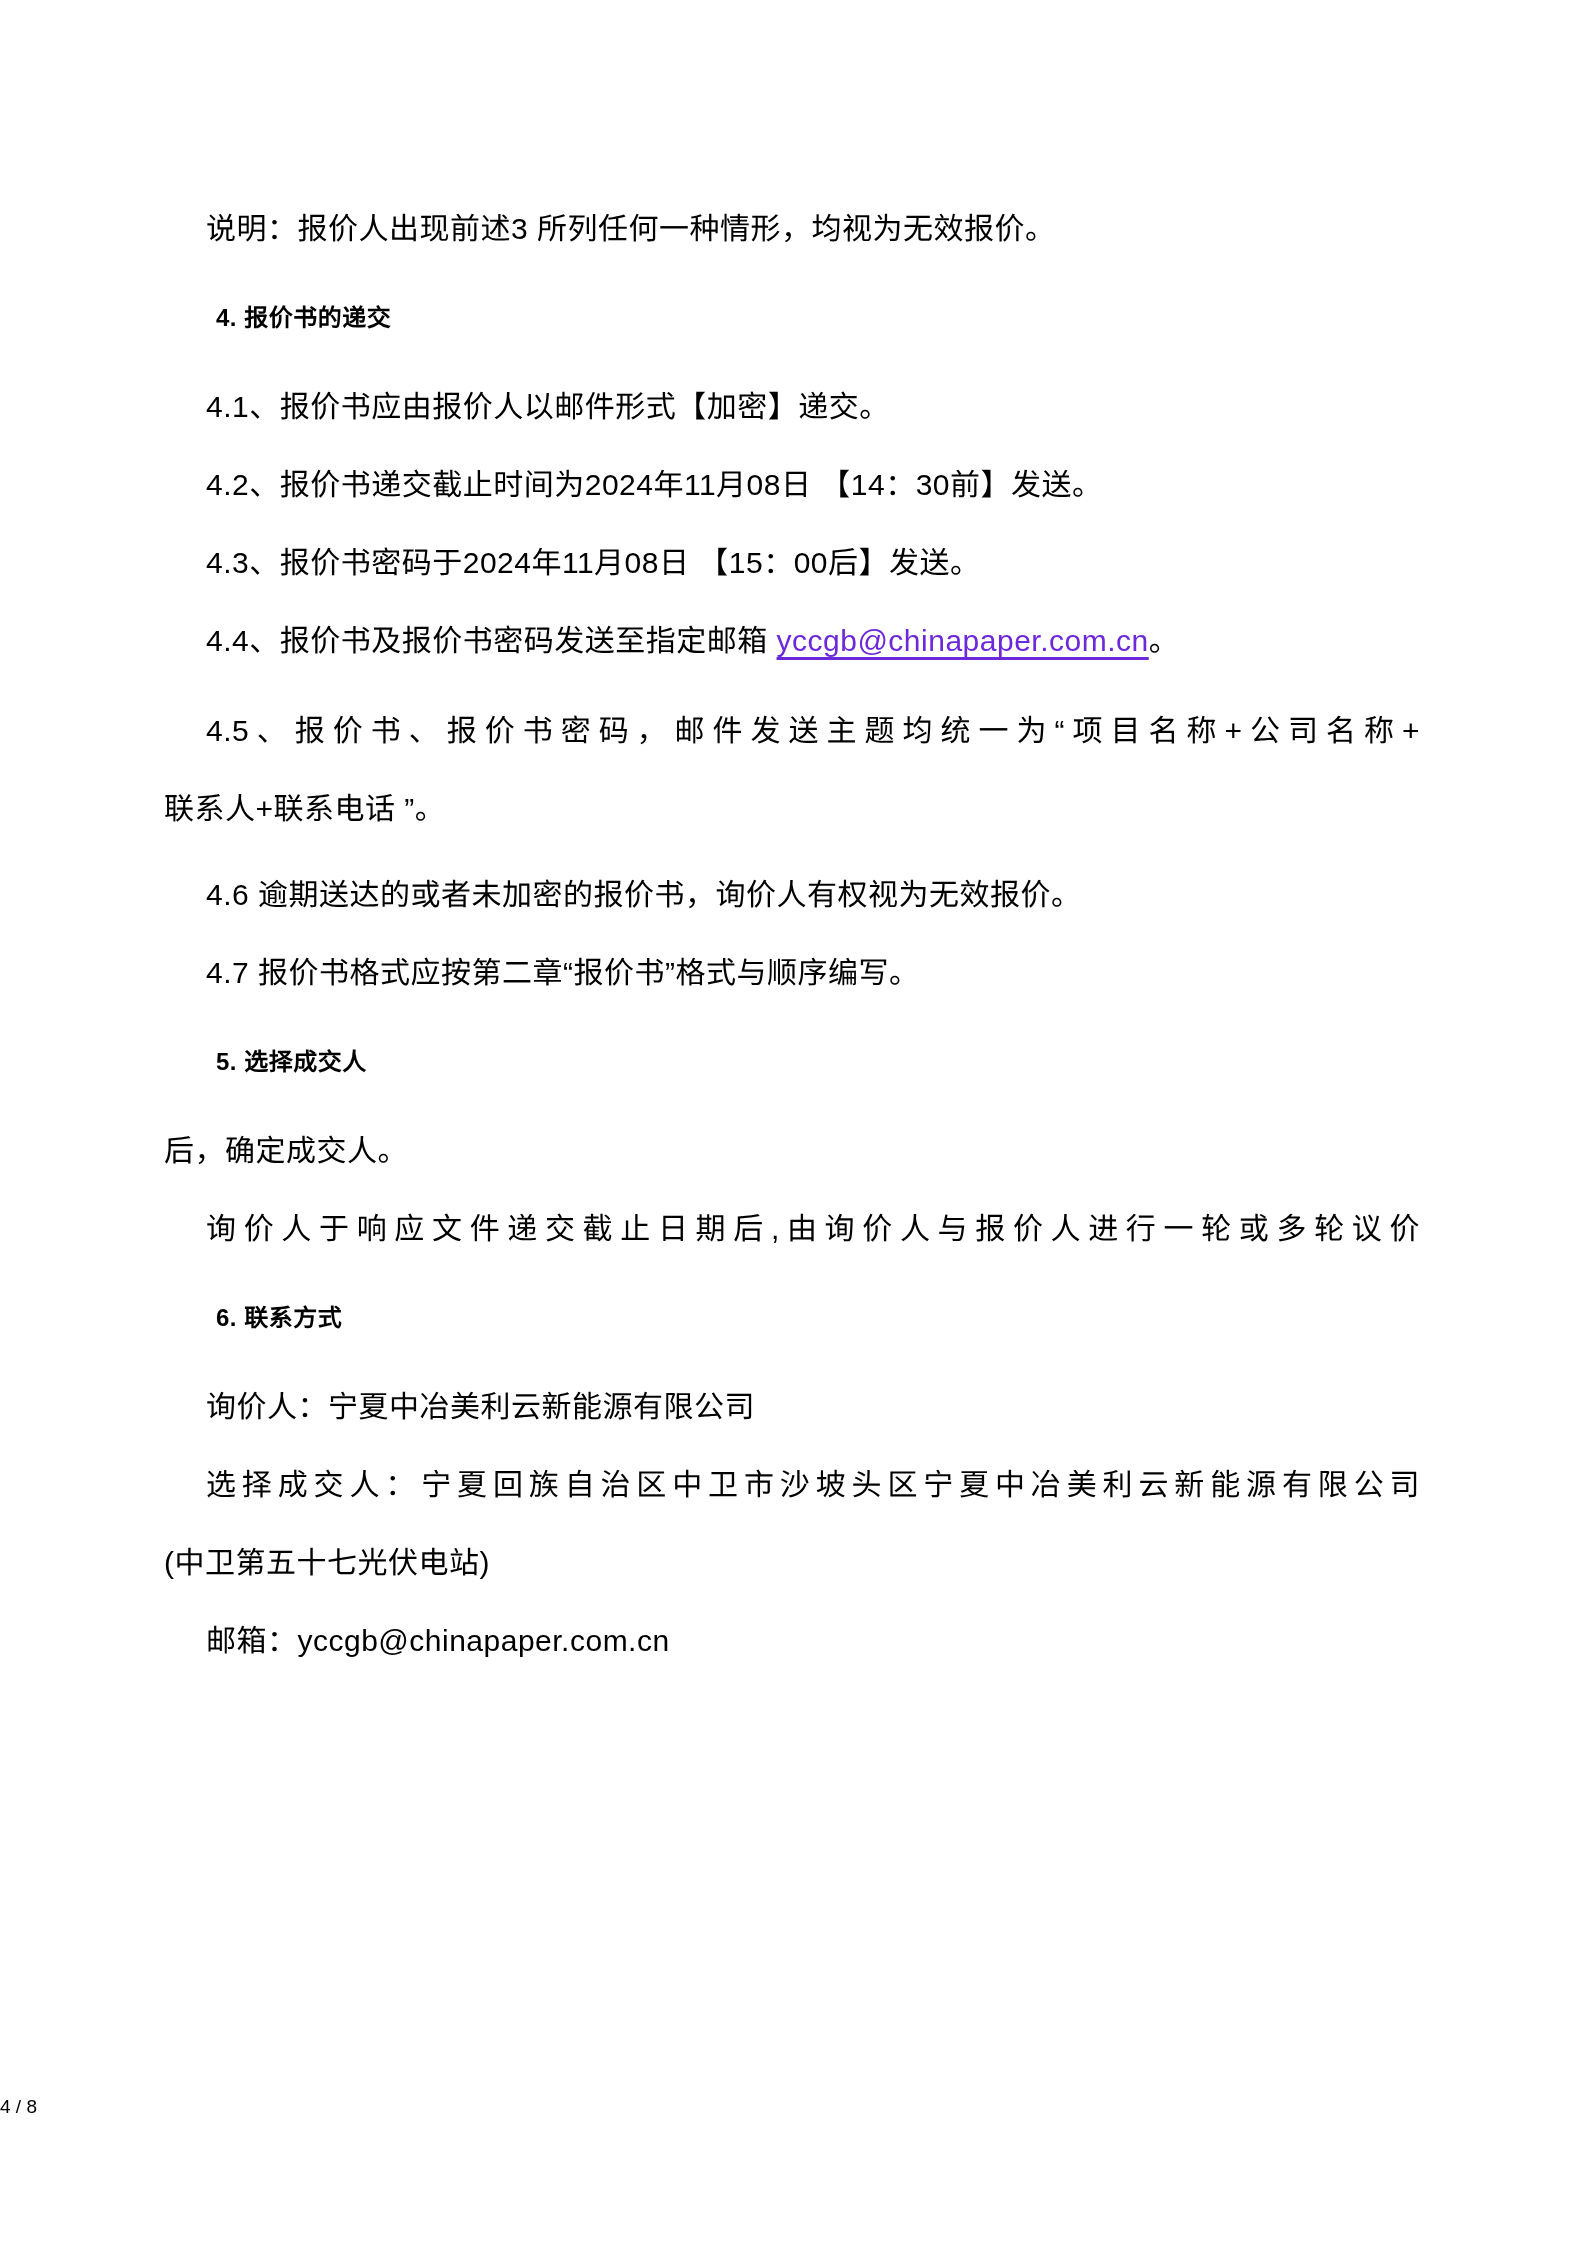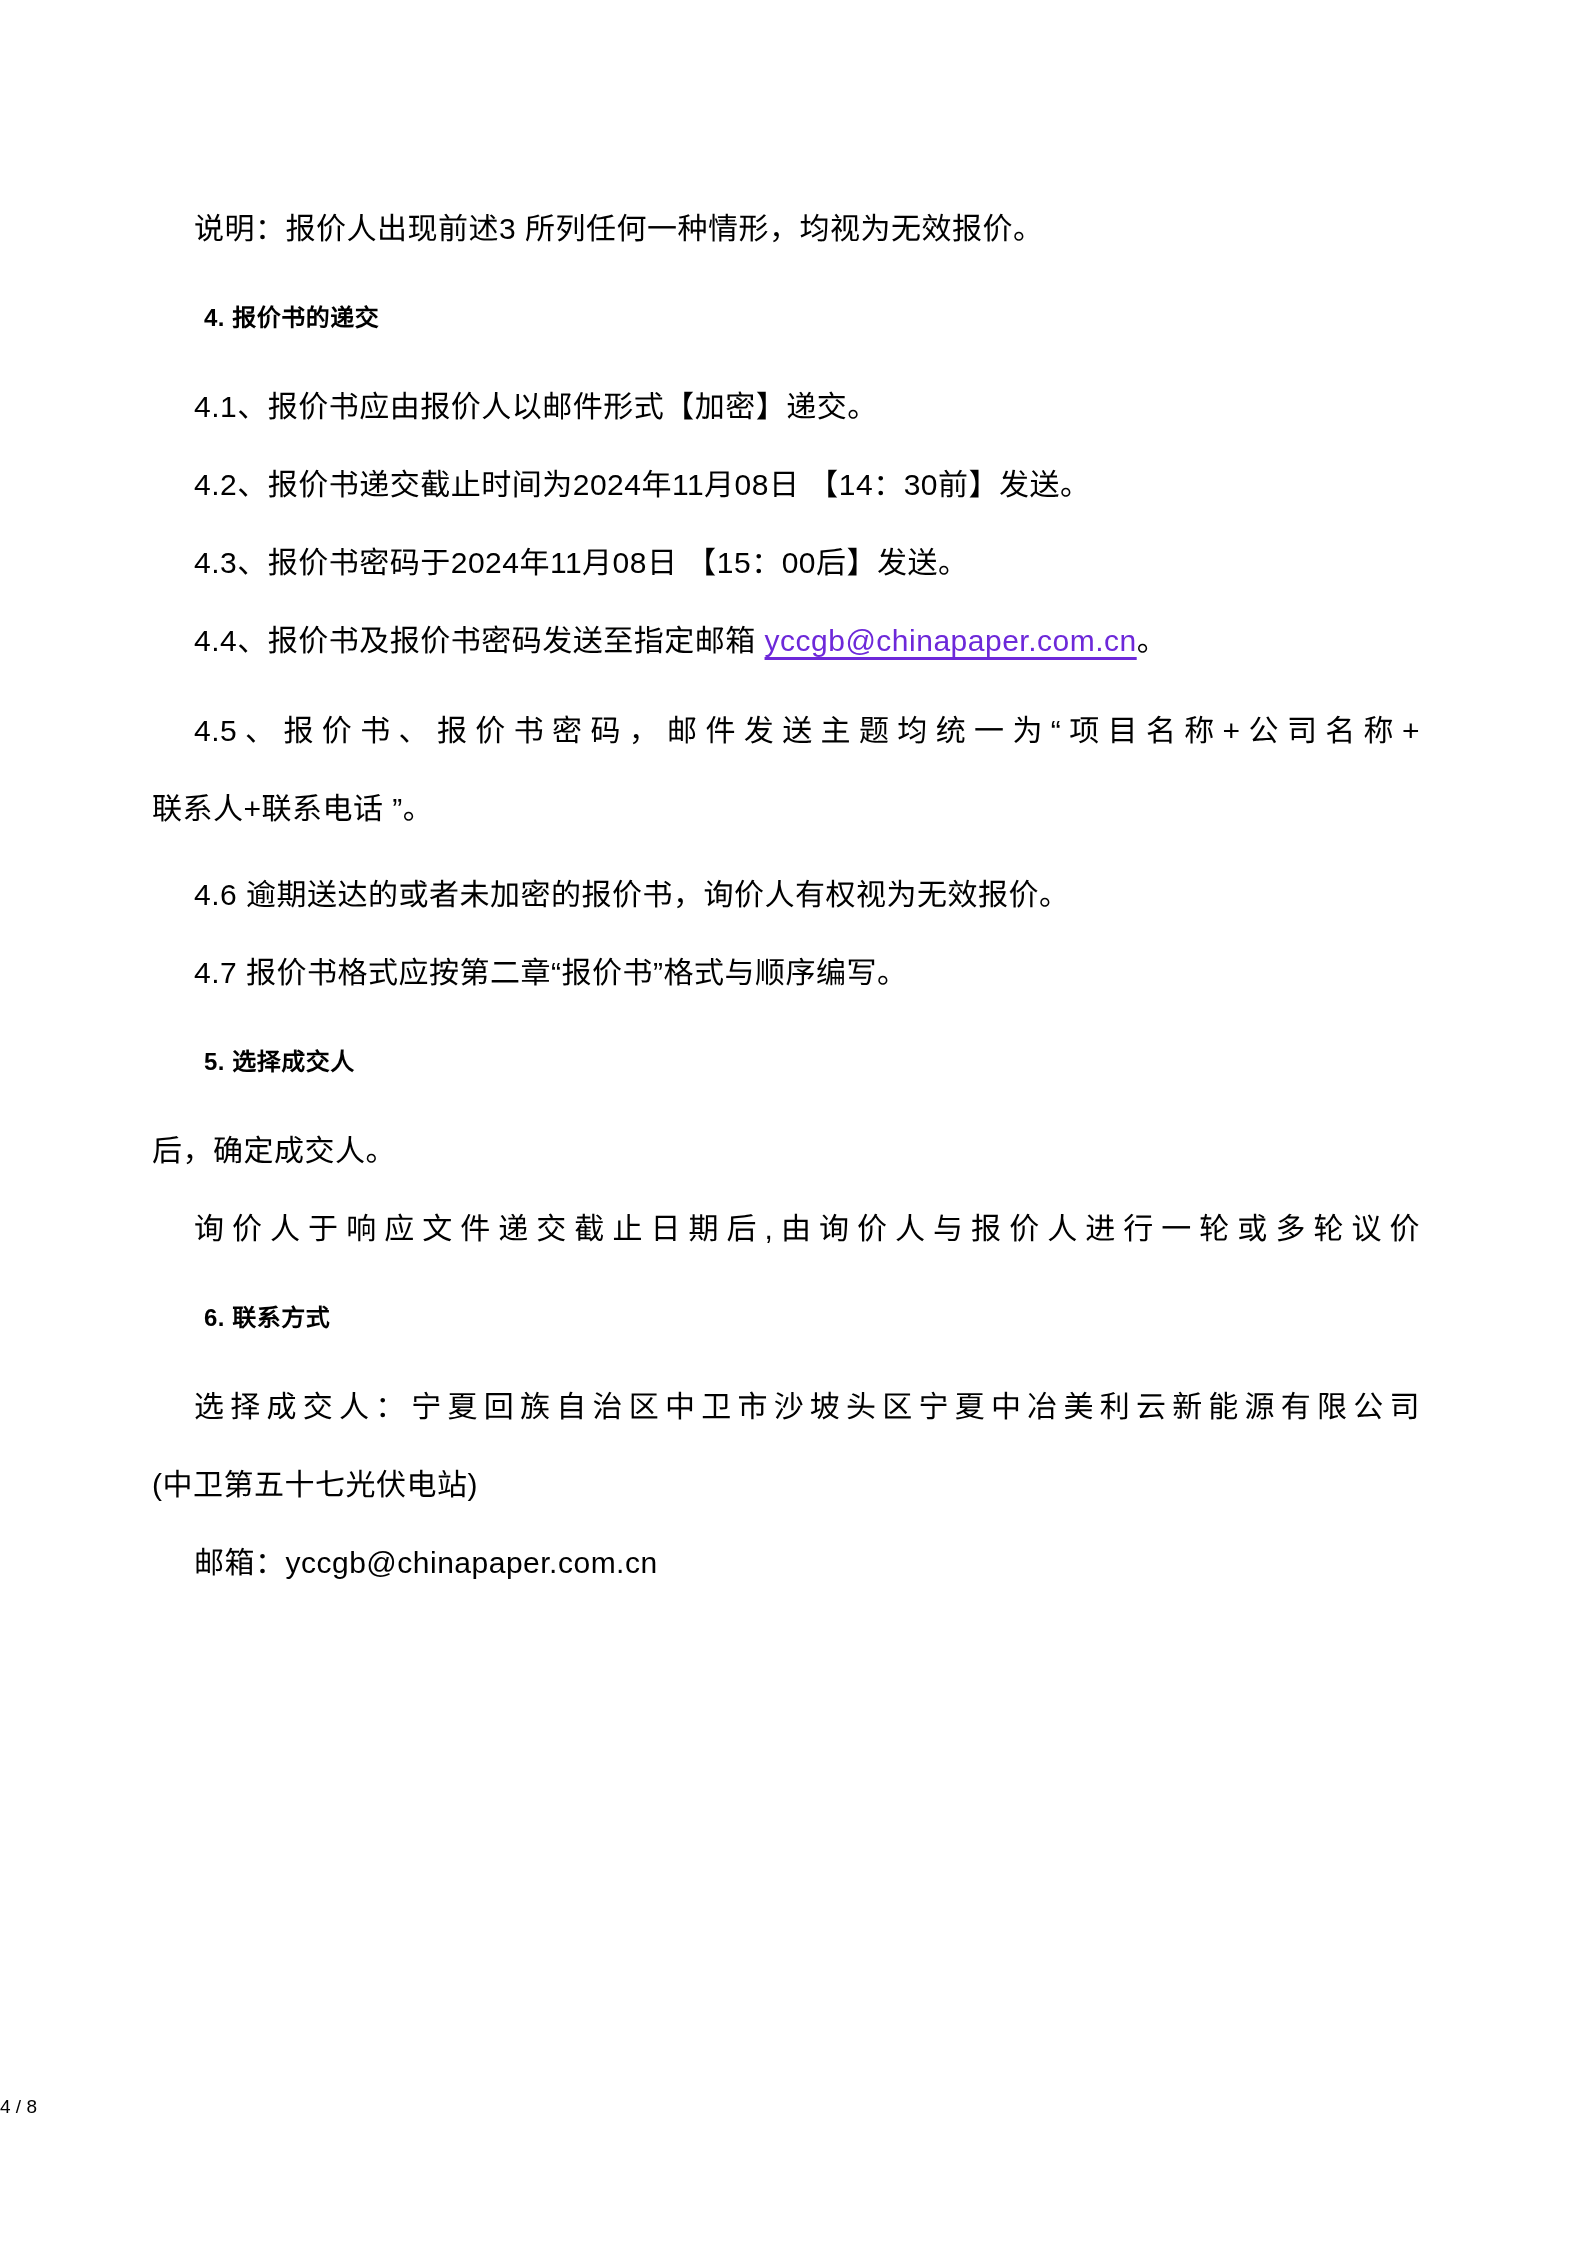--- a/index.html
+++ b/index.html
@@ -15,21 +15,21 @@
     color: #000000;
     overflow: hidden;
   }
   .page {
     position: absolute;
     inset: 0;
     background: #ffffff;
   }
   .content {
     position: absolute;
-    left: 152px;
+    left: 164px;
     right: 167px;
     top: 190px;
   }
   .line {
     font-size: 30px;
     line-height: 78px;
     height: 78px;
     white-space: nowrap;
     letter-spacing: 0.5px;
   }
@@ -99,20 +99,21 @@
     <section>
       <div class="heading">5. 选择成交人</div>
 
       <div class="line">后，确定成交人。</div>
       <div class="line indent fill">询价人于响应文件递交截止日期后,由询价人与报价人进行一轮或多轮议价</div>
     </section>
 
     <section>
       <div class="heading">6. 联系方式</div>
 
+      <div class="line indent">询价人：宁夏中冶美利云新能源有限公司</div>
 
       <div class="line indent fill">选择成交人：宁夏回族自治区中卫市沙坡头区宁夏中冶美利云新能源有限公司</div>
       <div class="line">(中卫第五十七光伏电站)</div>
 
       <div class="line indent">邮箱：yccgb@chinapaper.com.cn</div>
     </section>
 
   </div>
 
   <div class="footer">4 / 8</div>

